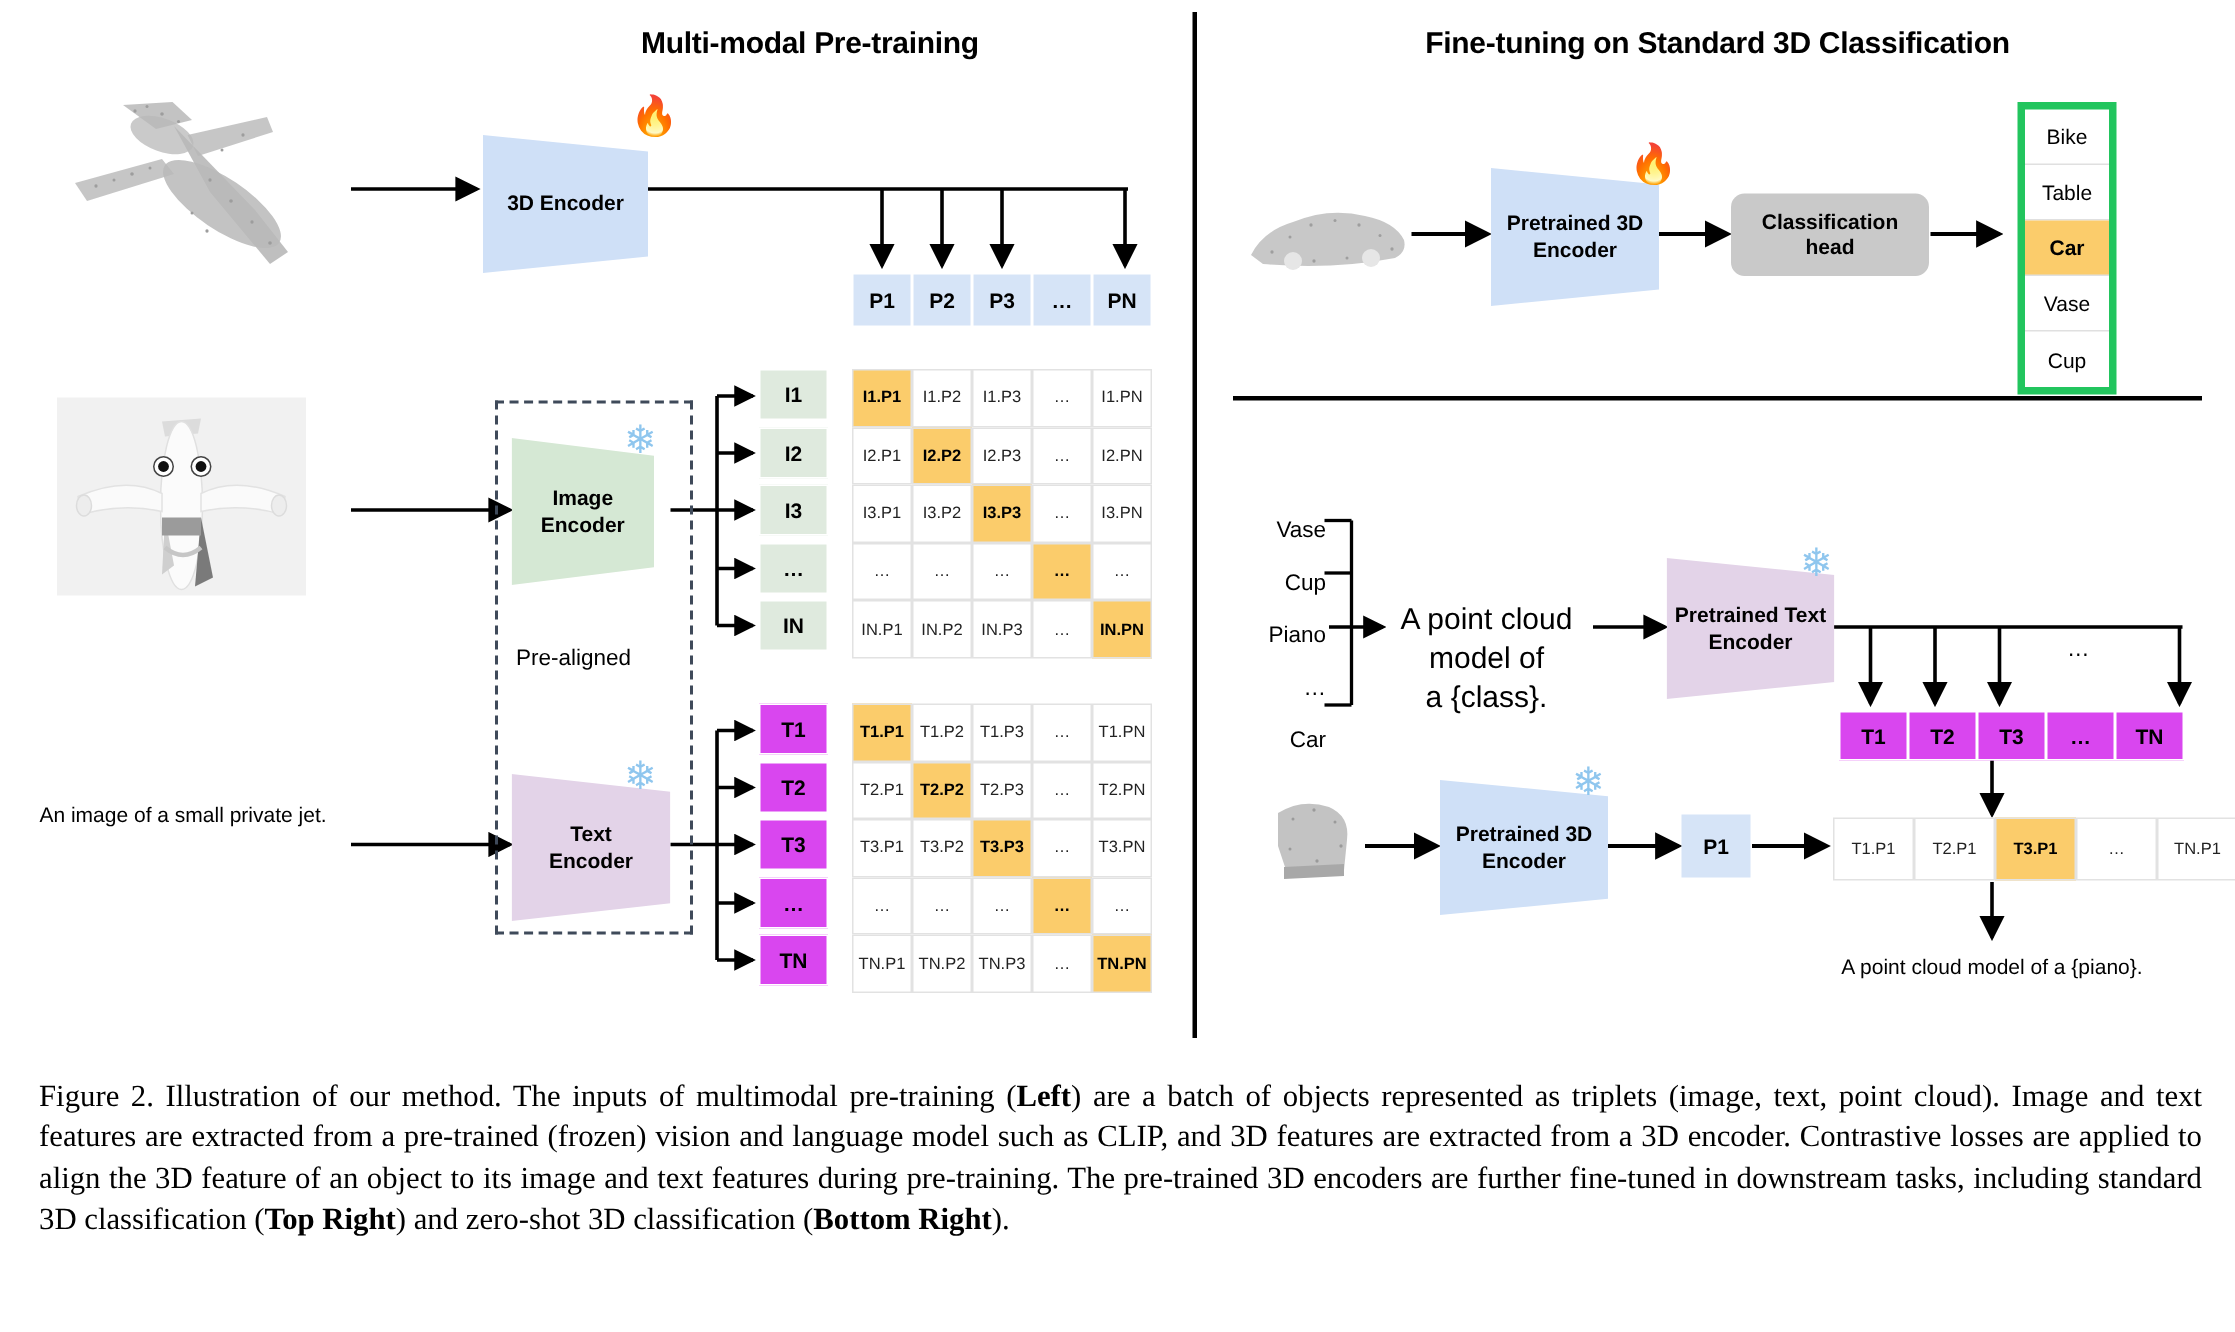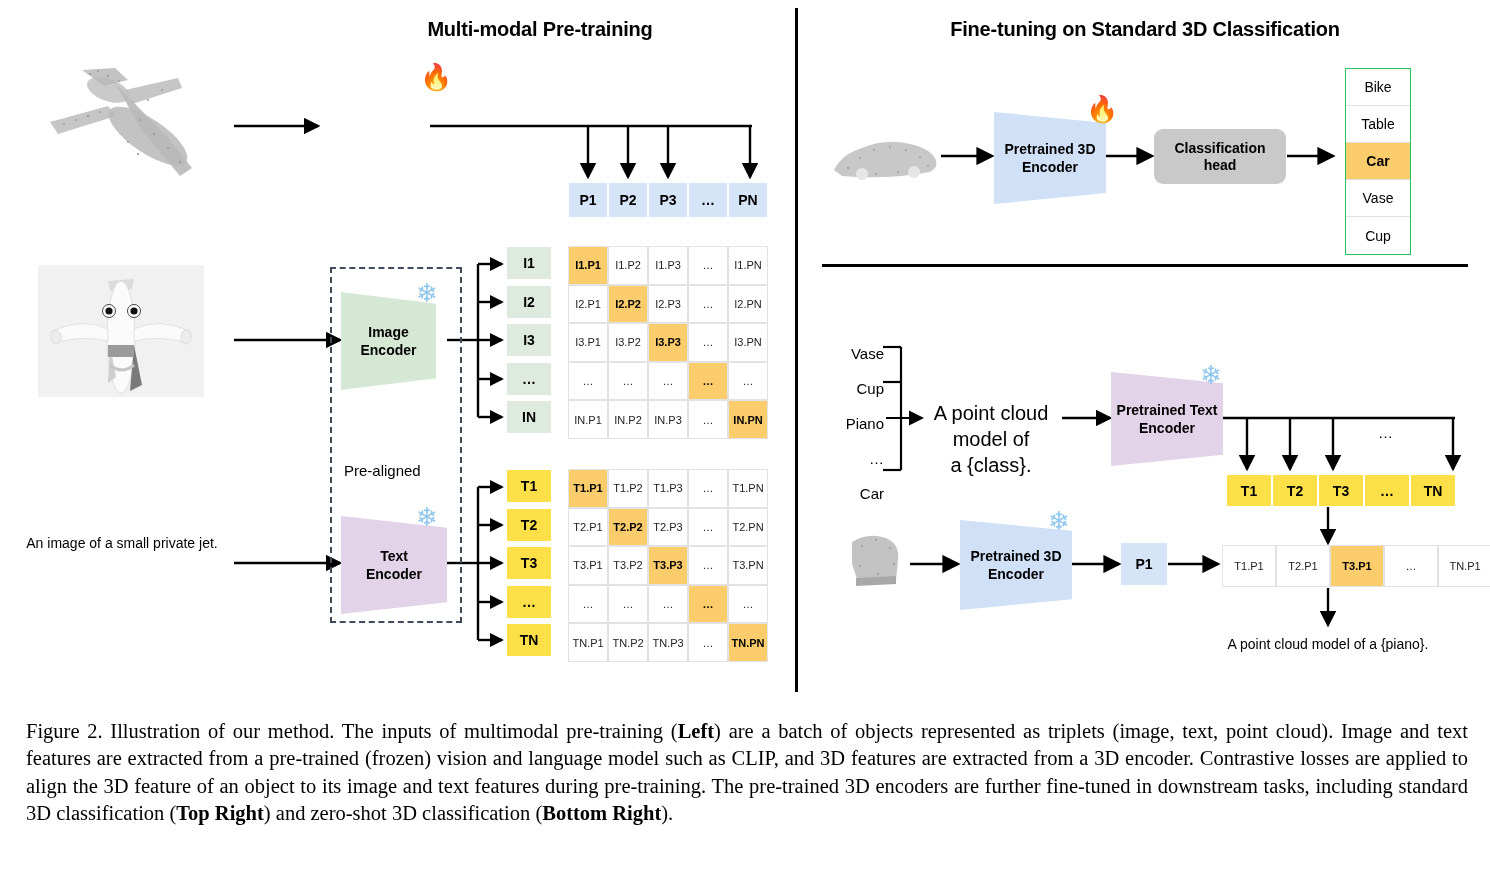--- a/index.html
+++ b/index.html
@@ -48,37 +48,37 @@
   .icon-snow  { color:#8fc6ee; }
 
   
   .tokrow { position:absolute; display:flex; }
   .tok {
     display:flex; align-items:center; justify-content:center;
     font-weight:bold; font-size:14px; color:#000;
     border:1px solid #ffffff;
   }
   .tok.blue   { background:#d6e4f7; }
-  .tok.purple { background:#fde047; }
+  .tok.purple { background:#d946ef; }
   .tok.green  { background:#dfeade; }
 
   
   .tokcol { position:absolute; display:flex; flex-direction:column;text-align:center; }
 
   
   .matrix { position:absolute; display:grid; }
   .cell {
     display:flex; align-items:center; justify-content:center;
     font-size:11px; color:#222;
     border:1px solid #e2e2e2; background:#ffffff;
   }
   .cell.hl { background:#fbcc6b; font-weight:bold; color:#000; }
 
   
-  .clslist { position:absolute; border:1px solid #22c55e; background:#fff; }
+  .clslist { position:absolute; border:5px solid #22c55e; background:#fff; }
   .clsitem {
     display:flex; align-items:center; justify-content:center;
     font-size:14px; color:#000;
     border-bottom:1px solid #e0e0e0;
   }
   .clsitem:last-child { border-bottom:none; }
   .clsitem.hl { background:#fbcc6b; font-weight:bold; }
 
   
   .greybox {
@@ -89,21 +89,21 @@
   .sqbox {
     position:absolute; background:#d6e4f7;
     display:flex; align-items:center; justify-content:center;
     font-weight:bold; font-size:14px; color:#000;
   }
 
   
   .dashbox {
     position:absolute; border:2px dashed #3f4a5a; background:transparent;
   }
-  .prealigned { position:absolute; font-size:15px; color:#000;margin-top:32px; }
+  .prealigned { position:absolute; font-size:15px; color:#000; }
 
   
   svg.overlay { position:absolute; left:0; top:0; width:1490px; height:700px;
                 pointer-events:none; }
 
   
   .pcloud { position:absolute; }
   .imgthumb { position:absolute; background:#f2f2f2; overflow:hidden; }
 
   
@@ -237,20 +237,24 @@
       <circle cx="96" cy="46" r="6.5" fill="#fff" stroke="#444"></circle>
       <circle cx="96" cy="46" r="3.6" fill="#111"></circle>
       <ellipse cx="18" cy="72" rx="5" ry="7" fill="#ededed" stroke="#dcdcdc"></ellipse>
       <ellipse cx="148" cy="72" rx="5" ry="7" fill="#ededed" stroke="#dcdcdc"></ellipse>
       <path d="M72 100 Q84 110 96 100" fill="none" stroke="#c6c6c6" stroke-width="3"></path>
     </svg>
   </div>
 
   <div class="abs plain" style="left:22px; top:534px; width:200px;">An image of a small private jet.</div>
 
+  <div class="trap" style="left:322px; top:90px; width:110px; height:92px;">
+    <div class="shape c-blue"></div>
+    <div class="enc-label">3D Encoder</div>
+  </div>
   <div class="icon-emoji icon-flame" style="left:420px; top:64px;">🔥</div>
 
   <div class="dashbox" style="left:330px; top:267px; width:132px; height:356px;"></div>
   <div class="prealigned" style="left:344px; top:430px;">Pre-aligned</div>
 
   <div class="trap" style="left:341px; top:292px; width:95px; height:98px;">
     <div class="shape c-green"></div>
     <div class="enc-label">
       <span>Image</span><br>
       <span>Encoder</span>

